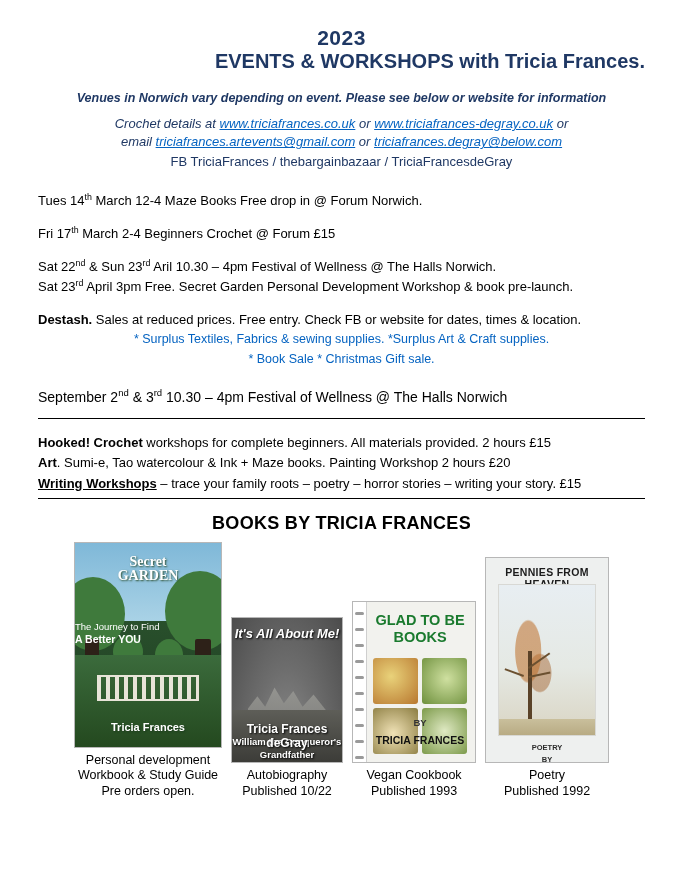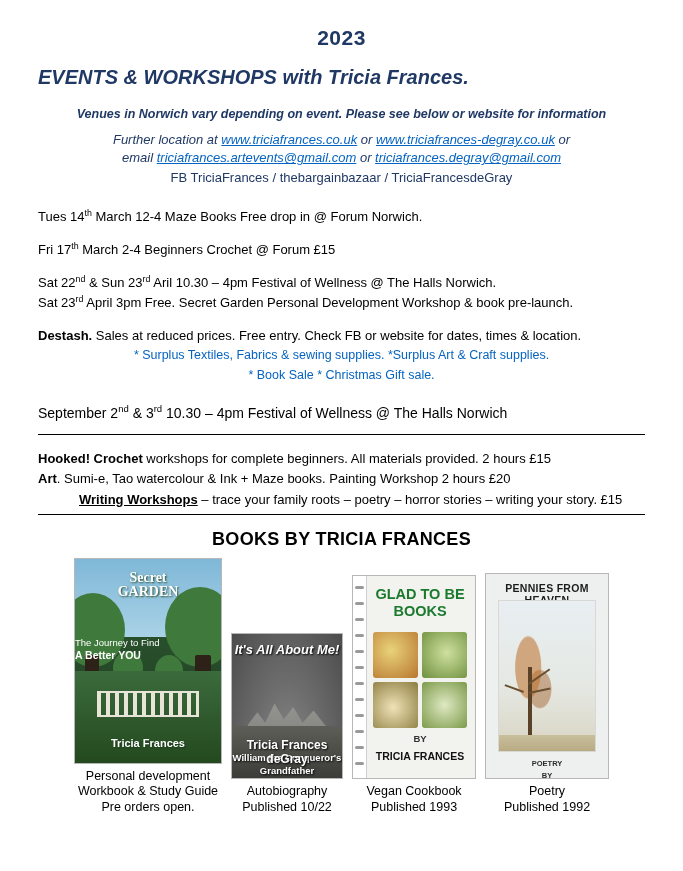--- a/index.html
+++ b/index.html
@@ -24,26 +24,24 @@
   }
   .year {
     text-align: center;
     font-size: 21px;
     font-weight: bold;
     color: #1f3864;
     margin-top: 26px;
     letter-spacing: 0.5px;
   }
   .main-title {
-    text-align: left;
+    text-align: right;
     font-size: 20px;
     font-weight: bold;
     color: #1f3864;
-    margin-top: 16px;
-    font-style: italic;
   }
   .venues {
     text-align: center;
     font-size: 12.5px;
     font-weight: bold;
     font-style: italic;
     color: #1f3864;
     margin-top: 18px;
   }
   .details {
@@ -118,21 +116,20 @@
   .workshops {
     margin-top: 14px;
     font-size: 13px;
     line-height: 1.55;
   }
   .workshops b, .workshops .u {
     font-weight: bold;
   }
   .workshops .u {
     text-decoration: underline;
-    margin-left: 41px;
   }
   .hr2 {
     border: none;
     border-top: 1.3px solid #000;
     margin: 4px 0 0 0;
   }
   .books-title {
     text-align: center;
     font-size: 18px;
     font-weight: bold;
@@ -157,21 +154,21 @@
   .book.b4 { width: 124px; }
   .cover {
     width: 100%;
     border: 1px solid #b7b7b7;
     box-sizing: border-box;
     position: relative;
     overflow: hidden;
   }
   .cover1 { height: 206px; background: linear-gradient(#2f5d33, #1e3a20); }
   .cover2 { height: 146px; background: #5a5a5a; }
-  .cover3 { height: 204px; background: #f2f2ee; }
+  .cover3 { height: 162px; background: #f2f2ee; }
   .cover4 { height: 206px; background: #eef0ef; }
 
   
   .c1-sky {
     position: absolute; left: 0; right: 0; top: 0; height: 78px;
     background: linear-gradient(#7fb8d8, #a9d2e6);
   }
   .c1-title {
     position: absolute; top: 12px; left: 0; right: 0;
     text-align: center; font-family: "Liberation Serif", serif;
@@ -314,22 +311,22 @@
 
 <div class="page">
 
   <div class="year">2023</div>
 
   <div class="main-title">EVENTS &amp; WORKSHOPS with Tricia Frances.</div>
 
   <div class="venues">Venues in Norwich vary depending on event. Please see below or website for information</div>
 
   <div class="details">
-    <span>Further location at </span><a class="link" href="#">www.triciafrances.co.uk</a><span>  or  </span><a class="link" href="#">www.triciafrances-degray.co.uk</a><span>   or</span><br>
-    <span>email </span><a class="link" href="#">triciafrances.artevents@gmail.com</a><span>  or </span><a class="link" href="#">triciafrances.degray@gmail.com</a>
+    <span>Crochet details at </span><a class="link" href="#">www.triciafrances.co.uk</a><span>  or  </span><a class="link" href="#">www.triciafrances-degray.co.uk</a><span>   or</span><br>
+    <span>email </span><a class="link" href="#">triciafrances.artevents@gmail.com</a><span>  or </span><a class="link" href="#">triciafrances.degray@below.com</a>
     <div class="fbline">FB TriciaFrances   /   thebargainbazaar / TriciaFrancesdeGray</div>
   </div>
 
   <div class="events">
     <div class="ev">Tues 14<sup>th</sup> March 12-4 Maze Books Free drop in @ Forum Norwich.</div>
     <div class="ev">Fri 17<sup>th</sup> March 2-4 Beginners Crochet  @ Forum £15</div>
     <div class="ev-tight">Sat 22<sup>nd</sup> &amp; Sun 23<sup>rd</sup> Aril 10.30 – 4pm Festival of Wellness @ The Halls Norwich.</div>
     <div class="ev">Sat 23<sup>rd</sup> April 3pm Free. Secret Garden Personal Development Workshop &amp; book pre-launch.</div>
   </div>
 

